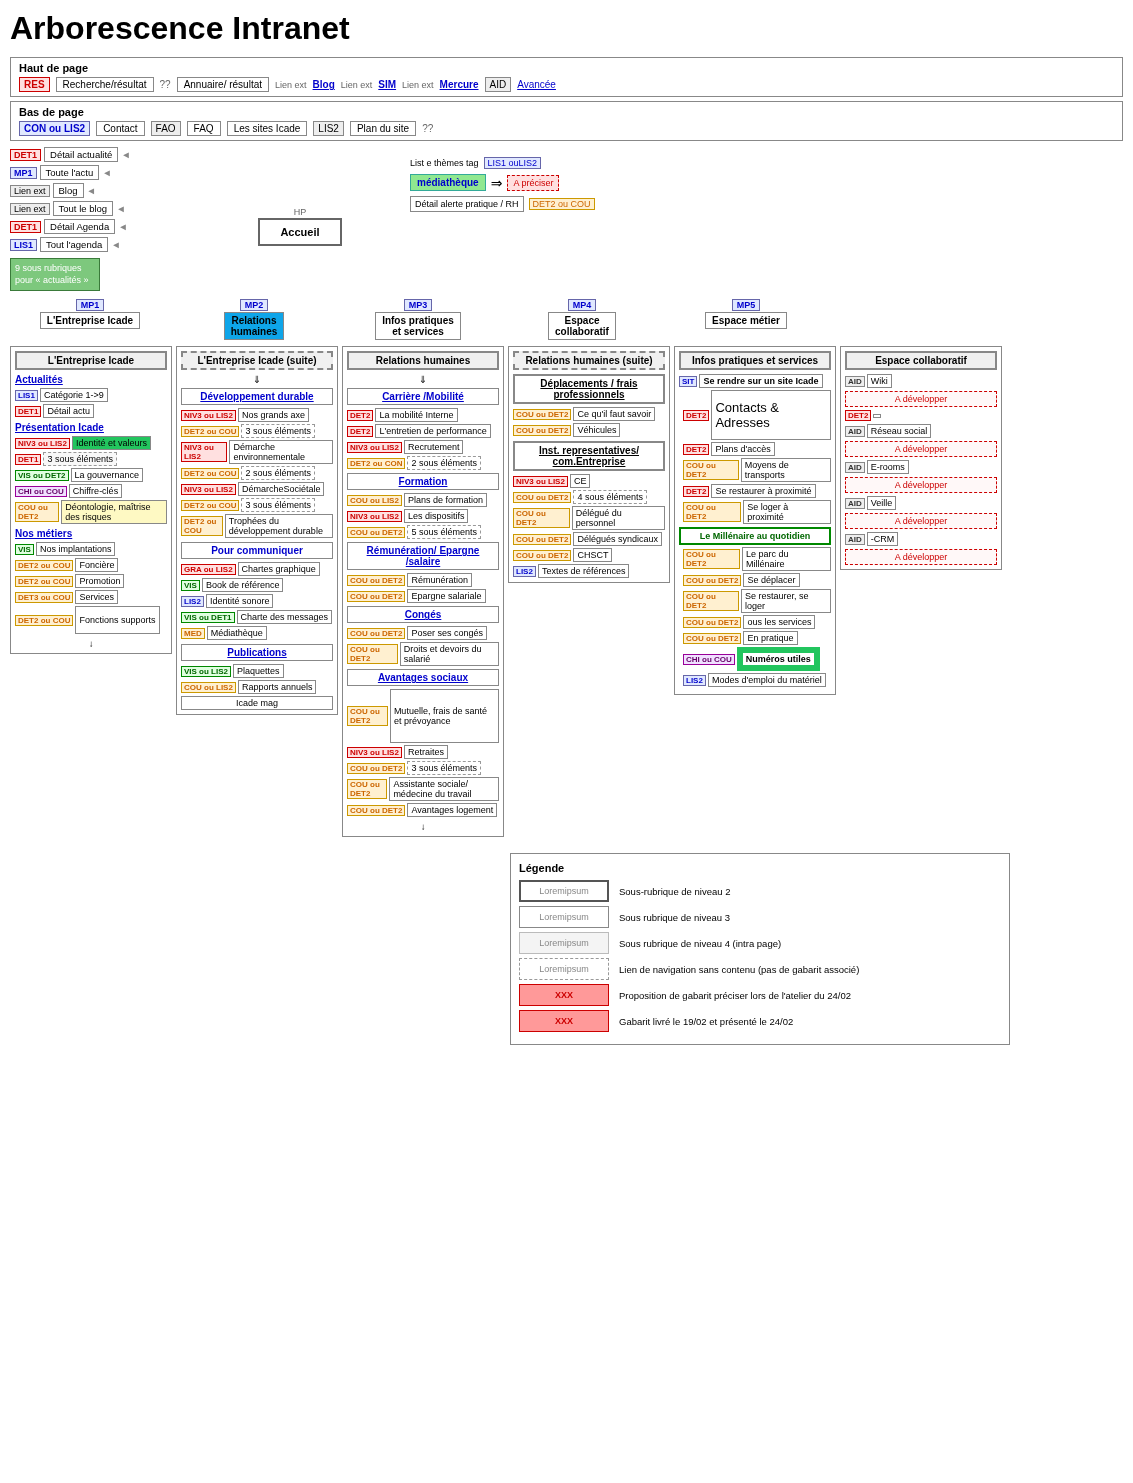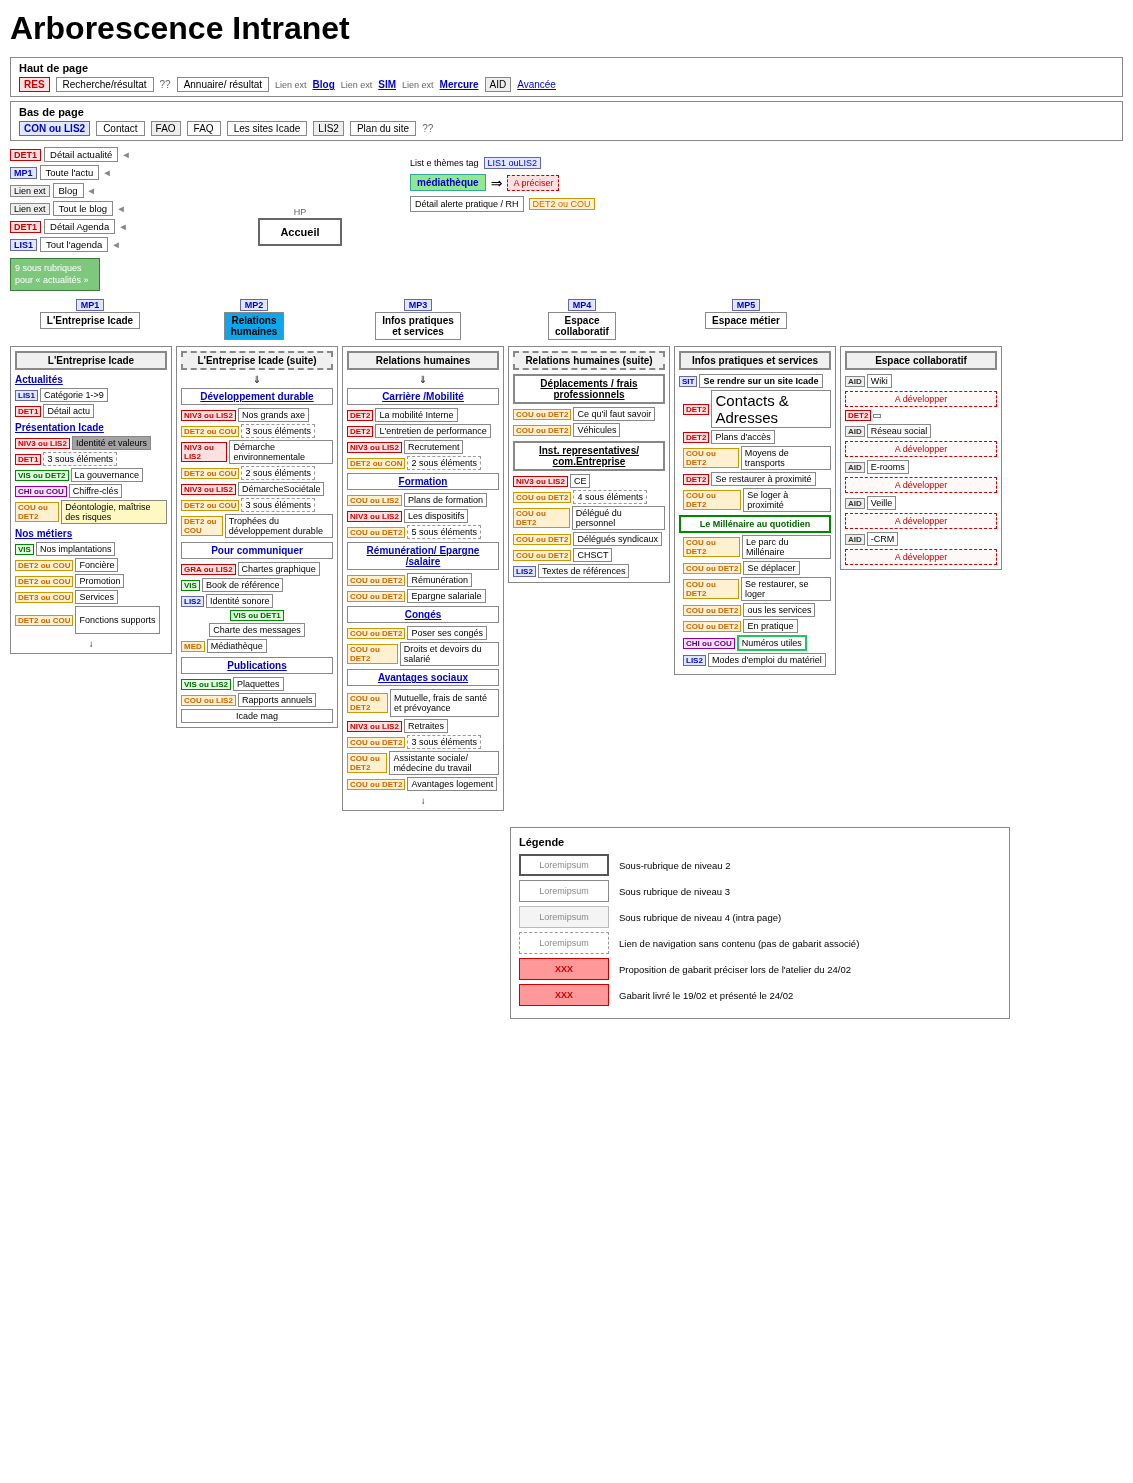--- a/index.html
+++ b/index.html
@@ -161,21 +161,21 @@
             <span style="border:1px solid #888;padding:1px 3px;font-size:9px;background:#fff;">Détail actu</span>
           </div>
         </div>
       </div>
 
       <div style="margin-top:4px;">
         <div style="text-decoration:underline; font-weight:bold; color:#00c; font-size:10px; margin-bottom:3px;">Présentation Icade</div>
         <div style="display:flex; flex-direction:column; gap:2px;">
           <div style="display:flex; align-items:center; gap:2px;">
             <span style="background:#ffe0e0;border:1px solid #c00;color:#c00;font-weight:bold;padding:0 2px;font-size:8px;">NIV3 ou LIS2</span>
-            <span style="border:1px solid #888;padding:1px 3px;font-size:9px;background:#a3a3a3;">Identité et valeurs</span>
+            <span style="border:1px solid #888;padding:1px 3px;font-size:9px;background:#22c55e;">Identité et valeurs</span>
           </div>
           <div style="display:flex; align-items:center; gap:2px;">
             <span style="background:#ffe0e0;border:1px solid #c00;color:#c00;font-weight:bold;padding:0 2px;font-size:8px;">DET1</span>
             <span style="border:1px dashed #999;padding:1px 3px;font-size:9px;background:#f8f8f8;">3 sous éléments</span>
           </div>
           <div style="display:flex; align-items:center; gap:2px;">
             <span style="background:#e0ffe0;border:1px solid #080;color:#060;font-weight:bold;padding:0 2px;font-size:8px;">VIS ou DET2</span>
             <span style="border:1px solid #888;padding:1px 3px;font-size:9px;background:#fff;">La gouvernance</span>
           </div>
           <div style="display:flex; align-items:center; gap:2px;">
@@ -263,21 +263,21 @@
             <span style="border:1px solid #888;padding:1px 3px;font-size:9px;">Chartes graphique</span>
           </div>
           <div style="display:flex; align-items:center; gap:2px;">
             <span style="background:#e0ffe0;border:1px solid #080;color:#060;font-weight:bold;padding:0 2px;font-size:8px;">VIS</span>
             <span style="border:1px solid #888;padding:1px 3px;font-size:9px;">Book de référence</span>
           </div>
           <div style="display:flex; align-items:center; gap:2px;">
             <span style="background:#e0e8ff;border:1px solid #66a;color:#00c;font-weight:bold;padding:0 2px;font-size:8px;">LIS2</span>
             <span style="border:1px solid #888;padding:1px 3px;font-size:9px;">Identité sonore</span>
           </div>
-          <div style="display:flex; align-items:center; gap:2px;flex-direction:column;">
+          <div style="display:flex; align-items:center; gap:2px;">
             <span style="background:#e0ffe0;border:1px solid #080;color:#060;font-weight:bold;padding:0 2px;font-size:8px;">VIS ou DET1</span>
             <span style="border:1px solid #888;padding:1px 3px;font-size:9px;">Charte des messages</span>
           </div>
           <div style="display:flex; align-items:center; gap:2px;">
             <span style="background:#fff0d0;border:1px solid #c90;color:#c60;font-weight:bold;padding:0 2px;font-size:8px;">MED</span>
             <span style="border:1px solid #888;padding:1px 3px;font-size:9px;">Médiathèque</span>
           </div>
         </div>
       </div>
 
@@ -367,21 +367,21 @@
             <span style="border:1px solid #888;padding:1px 3px;font-size:9px;">Droits et devoirs du salarié</span>
           </div>
         </div>
       </div>
 
       <div style="margin-bottom:3px;">
         <div style="border:1px solid #888; padding:2px; font-size:10px; font-weight:bold; text-decoration:underline; color:#00c; text-align:center; margin-bottom:3px;">Avantages sociaux</div>
         <div style="display:flex; flex-direction:column; gap:2px;">
           <div style="display:flex; align-items:center; gap:2px;">
             <span style="background:#fff0d0;border:1px solid #c90;color:#c60;font-weight:bold;padding:0 2px;font-size:8px;">COU ou DET2</span>
-            <span style="border:1px solid #888;padding:3px 3px;font-size:9px;">Mutuelle, frais de santé et prévoyance</span>
+            <span style="border:1px solid #888;padding:16px 3px;font-size:9px;">Mutuelle, frais de santé et prévoyance</span>
           </div>
           <div style="display:flex; align-items:center; gap:2px;">
             <span style="background:#ffe0e0;border:1px solid #c00;color:#c00;font-weight:bold;padding:0 2px;font-size:8px;">NIV3 ou LIS2</span>
             <span style="border:1px solid #888;padding:1px 3px;font-size:9px;">Retraites</span>
           </div>
           <div style="display:flex; align-items:center; gap:2px;">
             <span style="background:#fff0d0;border:1px solid #c90;color:#c60;font-weight:bold;padding:0 2px;font-size:8px;">COU ou DET2</span>
             <span style="border:1px dashed #999;padding:1px 3px;font-size:9px;">3 sous éléments</span>
           </div>
           <div style="display:flex; align-items:center; gap:2px;">
@@ -449,21 +449,21 @@
       <div style="font-size:10px; font-weight:bold; border:2px solid #888; padding:2px; text-align:center; margin-bottom:4px; background:#f0f0f0;">Infos pratiques et services</div>
 
       <div style="margin-bottom:3px;">
         <div style="display:flex; align-items:center; gap:2px; margin-bottom:2px;">
           <span style="background:#e0e8ff;border:1px solid #66a;color:#00c;font-weight:bold;padding:0 2px;font-size:8px;">SIT</span>
           <span style="border:1px solid #888;padding:1px 3px;font-size:9px;font-weight:bold;">Se rendre sur un site Icade</span>
         </div>
         <div style="display:flex; flex-direction:column; gap:2px; margin-left:4px;">
           <div style="display:flex; align-items:center; gap:2px;">
             <span style="background:#ffe0e0;border:1px solid #c00;color:#c00;font-weight:bold;padding:0 2px;font-size:8px;">DET2</span>
-            <span style="border:1px solid #888;padding:1px 3px;font-size:15px;">Contacts &amp; Adresses</span>
+            <span style="border:1px solid #888;padding:9px 3px;font-size:13px;">Contacts &amp; Adresses</span>
           </div>
           <div style="display:flex; align-items:center; gap:2px;">
             <span style="background:#ffe0e0;border:1px solid #c00;color:#c00;font-weight:bold;padding:0 2px;font-size:8px;">DET2</span>
             <span style="border:1px solid #888;padding:1px 3px;font-size:9px;">Plans d'accès</span>
           </div>
           <div style="display:flex; align-items:center; gap:2px;">
             <span style="background:#fff0d0;border:1px solid #c90;color:#c60;font-weight:bold;padding:0 2px;font-size:8px;">COU ou DET2</span>
             <span style="border:1px solid #888;padding:1px 3px;font-size:9px;">Moyens de transports</span>
           </div>
           <div style="display:flex; align-items:center; gap:2px;">
@@ -495,21 +495,21 @@
           <div style="display:flex; align-items:center; gap:2px;">
             <span style="background:#fff0d0;border:1px solid #c90;color:#c60;font-weight:bold;padding:0 2px;font-size:8px;">COU ou DET2</span>
             <span style="border:1px solid #888;padding:1px 3px;font-size:9px;">ous les services</span>
           </div>
           <div style="display:flex; align-items:center; gap:2px;">
             <span style="background:#fff0d0;border:1px solid #c90;color:#c60;font-weight:bold;padding:0 2px;font-size:8px;">COU ou DET2</span>
             <span style="border:1px solid #888;padding:1px 3px;font-size:9px;">En pratique</span>
           </div>
           <div style="display:flex; align-items:center; gap:2px;">
             <span style="background:#f0e0ff;border:1px solid #909;color:#606;font-weight:bold;padding:0 2px;font-size:8px;">CHI ou COU</span>
-            <span style="border:2px solid #22c55e;padding:1px 3px;font-size:9px;">Numéros utiles</span>
+            <span style="border:6px solid #22c55e;padding:1px 3px;font-size:9px;font-weight:bold;">Numéros utiles</span>
           </div>
           <div style="display:flex; align-items:center; gap:2px;">
             <span style="background:#e0e8ff;border:1px solid #66a;color:#00c;font-weight:bold;padding:0 2px;font-size:8px;">LIS2</span>
             <span style="border:1px solid #888;padding:1px 3px;font-size:9px;">Modes d'emploi du matériel</span>
           </div>
         </div>
       </div>
     </div>
 
     <div style="width:162px; border:1px solid #888; padding:4px; background:#fff;">

